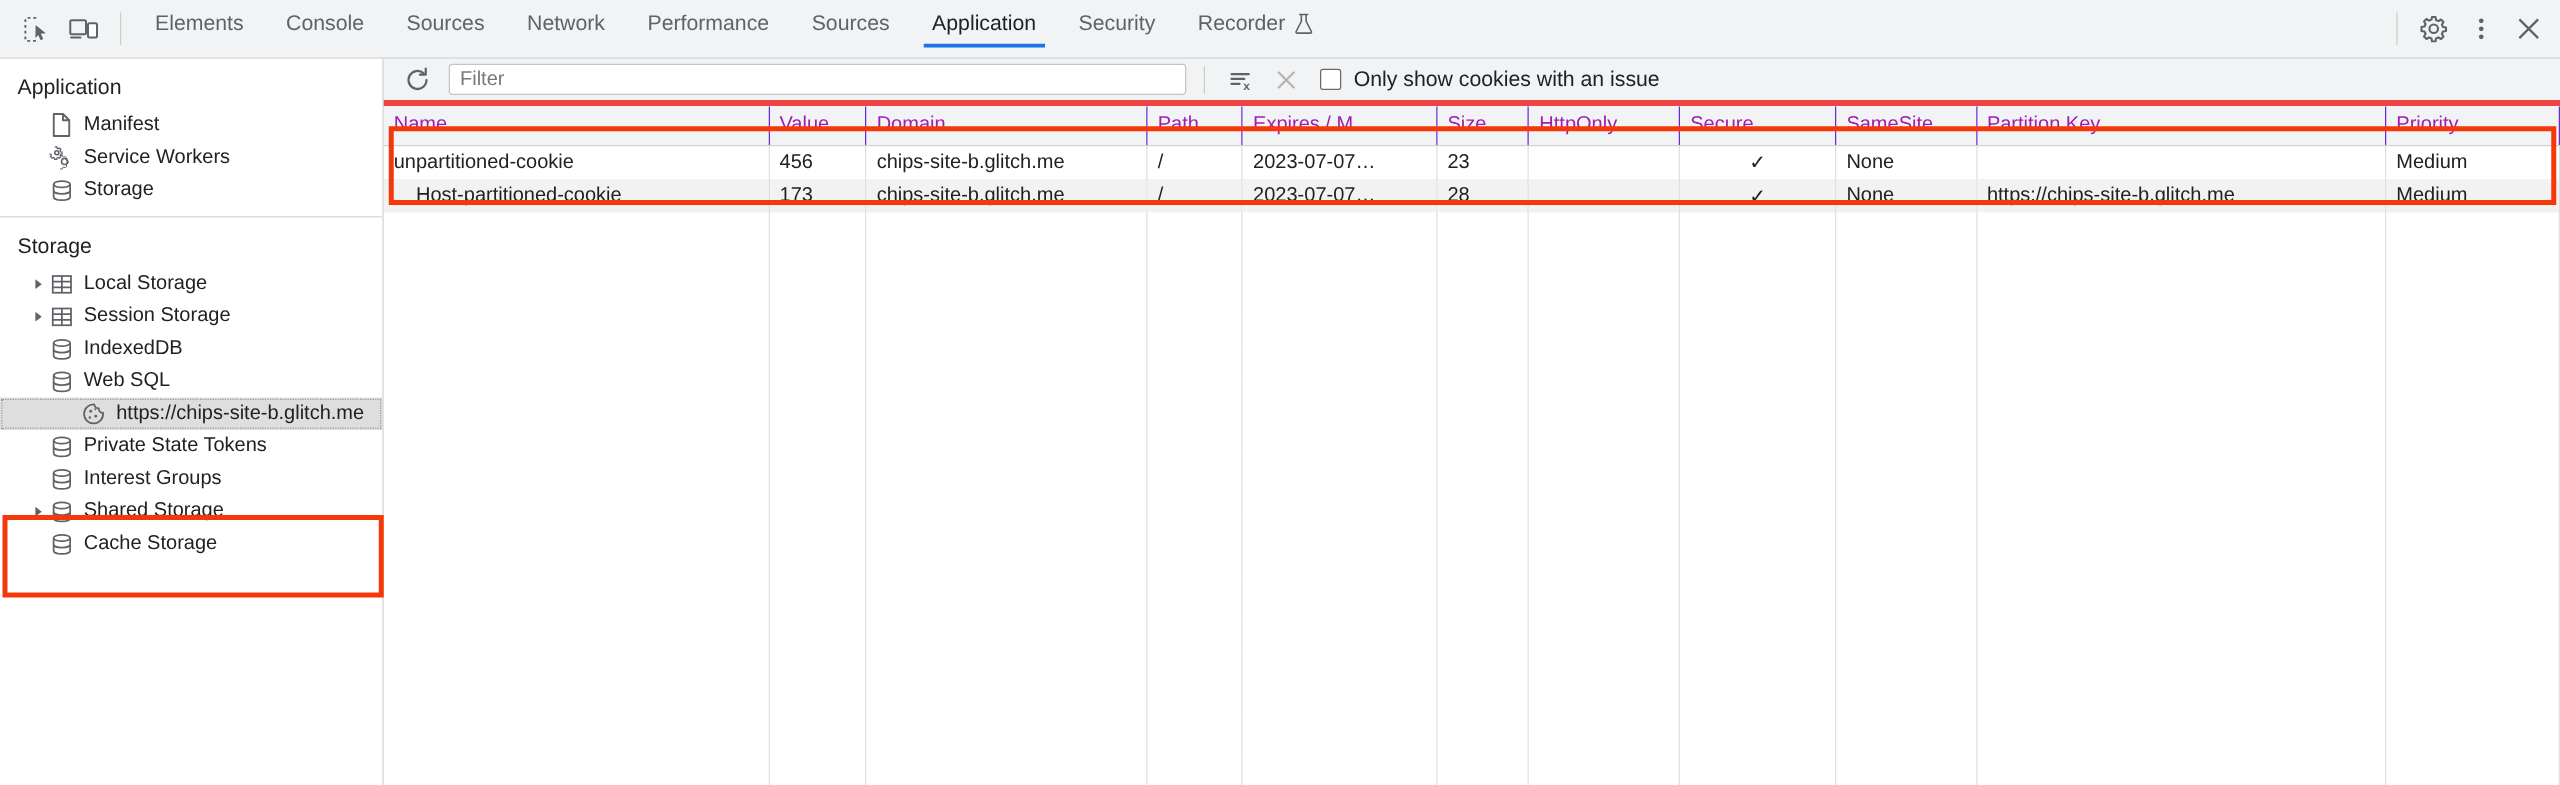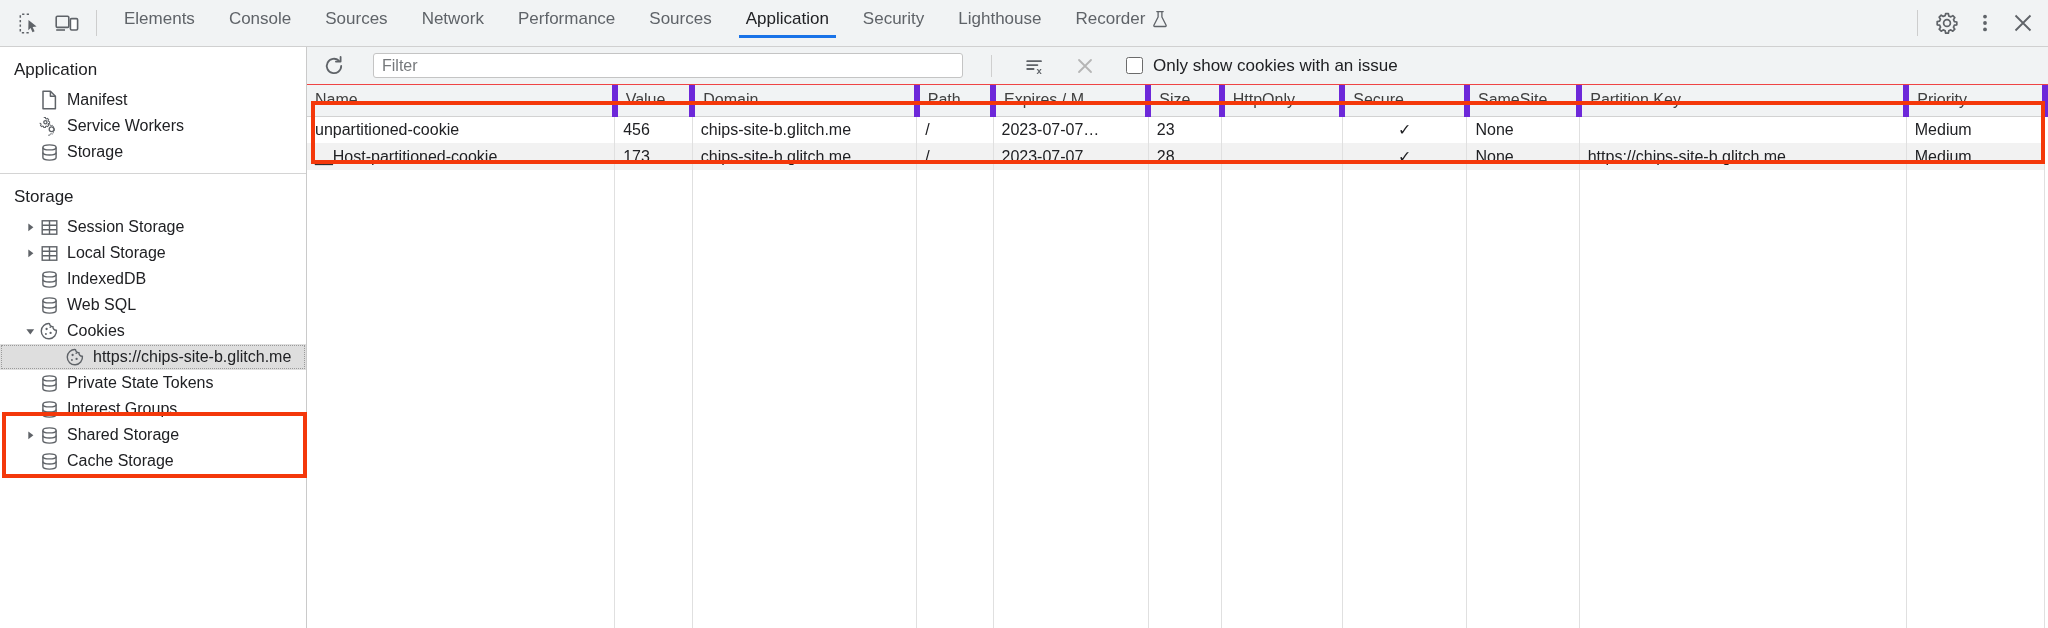--- a/index.html
+++ b/index.html
@@ -89,23 +89,23 @@
     align-items: center; justify-content: center;
     color: #5f6368; margin-right: 7px;
   }
   .tlabel { line-height: 1; }
 
   
   .main { flex: 1 1 auto; display: flex; flex-direction: column; min-width: 0; position: relative; }
   .filterbar {
     height: 38px; min-height: 38px;
     background: #f1f3f4;
-    border-bottom: 1px solid #ef4444;
+    border-bottom: 5px solid #ef4444;
     display: flex; align-items: center;
-    padding: 0 8px 0 12px; gap: 20px;
+    padding: 0 8px 0 12px; gap: 6px;
   }
   .fb-icon {
     width: 30px; height: 28px; display: flex;
     align-items: center; justify-content: center;
     color: #5f6368; cursor: pointer; flex: 0 0 auto;
   }
   .fb-icon.dim { color: #b5b5b5; }
   .filter-input {
     flex: 0 0 auto; width: 590px; height: 25px;
     border: 1px solid #c4c4c4; border-radius: 3px;
@@ -126,23 +126,23 @@
   
   .tablewrap { flex: 1 1 auto; position: relative; overflow: hidden; background: #ffffff; }
   table.cookies {
     width: 100%; border-collapse: collapse;
     table-layout: fixed; font-size: 16px; color: #202124;
   }
   table.cookies th {
     background: #f1f3f4;
     font-weight: normal; text-align: left;
     height: 31px; padding: 0 8px;
-    border-right: 6px solid #6d28d9;
+    border-right: 1px solid #6d28d9;
     border-bottom: 1px solid #d2d2d2;
-    color: #404040;
+    color: #a21caf;
     white-space: nowrap; overflow: hidden; text-overflow: ellipsis;
     cursor: pointer;
   }
   table.cookies td {
     height: 27px; padding: 0 8px;
     border-right: 1px solid #e0e0e0;
     white-space: nowrap; overflow: hidden; text-overflow: ellipsis;
   }
   table.cookies td.num { text-align: left; }
   table.cookies td.ctr { text-align: center; }
@@ -199,23 +199,20 @@
           <span>Performance</span>
         </div>
         <div class="tab">
           <span>Sources</span>
         </div>
         <div class="tab active">
           <span>Application</span>
         </div>
         <div class="tab">
           <span>Security</span>
-        </div>
-        <div class="tab">
-          <span>Lighthouse</span>
         </div>
         <div class="tab">
           <span>Recorder</span>
           <span class="flask">
             <svg width="16" height="18" viewBox="0 0 16 18">
               <path d="M6.1 1.6 V7.0 L1.9 15.2 A0.9 0.9 0 0 0 2.7 16.5 H13.3 A0.9 0.9 0 0 0 14.1 15.2 L9.9 7.0 V1.6" fill="none" stroke="#5f6368" stroke-width="1.3" stroke-linejoin="round"></path>
               <path d="M4.8 1.6 H11.2" stroke="#5f6368" stroke-width="1.3" stroke-linecap="round"></path>
             </svg>
           </span>
         </div>
@@ -297,37 +294,37 @@
               </svg>
             </span>
             <span class="ticon">
               <svg width="19" height="19" viewBox="0 0 19 19">
                 <g fill="none" stroke="#5f6368" stroke-width="1.4">
                   <rect x="2.2" y="2.8" width="14.6" height="13.4"></rect>
                   <path d="M2.2 7.3 H16.8 M2.2 11.8 H16.8 M9.5 2.8 V16.2"></path>
                 </g>
               </svg>
             </span>
-            <span class="tlabel">Session Storage</span>
+            <span class="tlabel">Local Storage</span>
           </div>
           <div class="tree-row indent1">
             <span class="tw">
               <svg width="11" height="11" viewBox="0 0 11 11">
                 <path d="M3.3 1.4 L3.3 9.2 L8.4 5.3 Z" fill="#5f6368"></path>
               </svg>
             </span>
             <span class="ticon">
               <svg width="19" height="19" viewBox="0 0 19 19">
                 <g fill="none" stroke="#5f6368" stroke-width="1.4">
                   <rect x="2.2" y="2.8" width="14.6" height="13.4"></rect>
                   <path d="M2.2 7.3 H16.8 M2.2 11.8 H16.8 M9.5 2.8 V16.2"></path>
                 </g>
               </svg>
             </span>
-            <span class="tlabel">Local Storage</span>
+            <span class="tlabel">Session Storage</span>
           </div>
           <div class="tree-row indent1">
             <span class="tw empty"></span>
             <span class="ticon">
               <svg width="19" height="19" viewBox="0 0 19 19">
                 <g fill="none" stroke="#5f6368" stroke-width="1.4">
                   <ellipse cx="9.5" cy="4.4" rx="6.6" ry="2.5"></ellipse>
                   <path d="M2.9 4.4 V14.6 C2.9 16 5.85 17.1 9.5 17.1 S16.1 16 16.1 14.6 V4.4"></path>
                   <path d="M2.9 9.5 C2.9 10.9 5.85 12 9.5 12 S16.1 10.9 16.1 9.5"></path>
                 </g>
@@ -340,37 +337,20 @@
             <span class="ticon">
               <svg width="19" height="19" viewBox="0 0 19 19">
                 <g fill="none" stroke="#5f6368" stroke-width="1.4">
                   <ellipse cx="9.5" cy="4.4" rx="6.6" ry="2.5"></ellipse>
                   <path d="M2.9 4.4 V14.6 C2.9 16 5.85 17.1 9.5 17.1 S16.1 16 16.1 14.6 V4.4"></path>
                   <path d="M2.9 9.5 C2.9 10.9 5.85 12 9.5 12 S16.1 10.9 16.1 9.5"></path>
                 </g>
               </svg>
             </span>
             <span class="tlabel">Web SQL</span>
-          </div>
-          <div class="tree-row indent1">
-            <span class="tw">
-              <svg width="11" height="11" viewBox="0 0 11 11">
-                <path d="M1.4 3.3 L9.2 3.3 L5.3 8.4 Z" fill="#5f6368"></path>
-              </svg>
-            </span>
-            <span class="ticon">
-              <svg width="20" height="20" viewBox="0 0 20 20">
-                <path d="M17.4 9.2a3.1 3.1 0 0 1-3.4-3.6A3.05 3.05 0 0 1 10.5 2.6 7.6 7.6 0 1 0 17.4 9.2z" fill="none" stroke="#5f6368" stroke-width="1.4" stroke-linejoin="round"></path>
-                <circle cx="7.6" cy="8.0" r="1.15" fill="#5f6368"></circle>
-                <circle cx="11.6" cy="11.9" r="1.15" fill="#5f6368"></circle>
-                <circle cx="6.9" cy="13.0" r="0.95" fill="#5f6368"></circle>
-                <circle cx="11.2" cy="6.3" r="0.8" fill="#5f6368"></circle>
-              </svg>
-            </span>
-            <span class="tlabel">Cookies</span>
           </div>
           <div class="tree-row indent2 selected">
             <span class="tw empty"></span>
             <span class="ticon">
               <svg width="20" height="20" viewBox="0 0 20 20">
                 <path d="M17.4 9.2a3.1 3.1 0 0 1-3.4-3.6A3.05 3.05 0 0 1 10.5 2.6 7.6 7.6 0 1 0 17.4 9.2z" fill="none" stroke="#5f6368" stroke-width="1.4" stroke-linejoin="round"></path>
                 <circle cx="7.6" cy="8.0" r="1.15" fill="#5f6368"></circle>
                 <circle cx="11.6" cy="11.9" r="1.15" fill="#5f6368"></circle>
                 <circle cx="6.9" cy="13.0" r="0.95" fill="#5f6368"></circle>
                 <circle cx="11.2" cy="6.3" r="0.8" fill="#5f6368"></circle>

